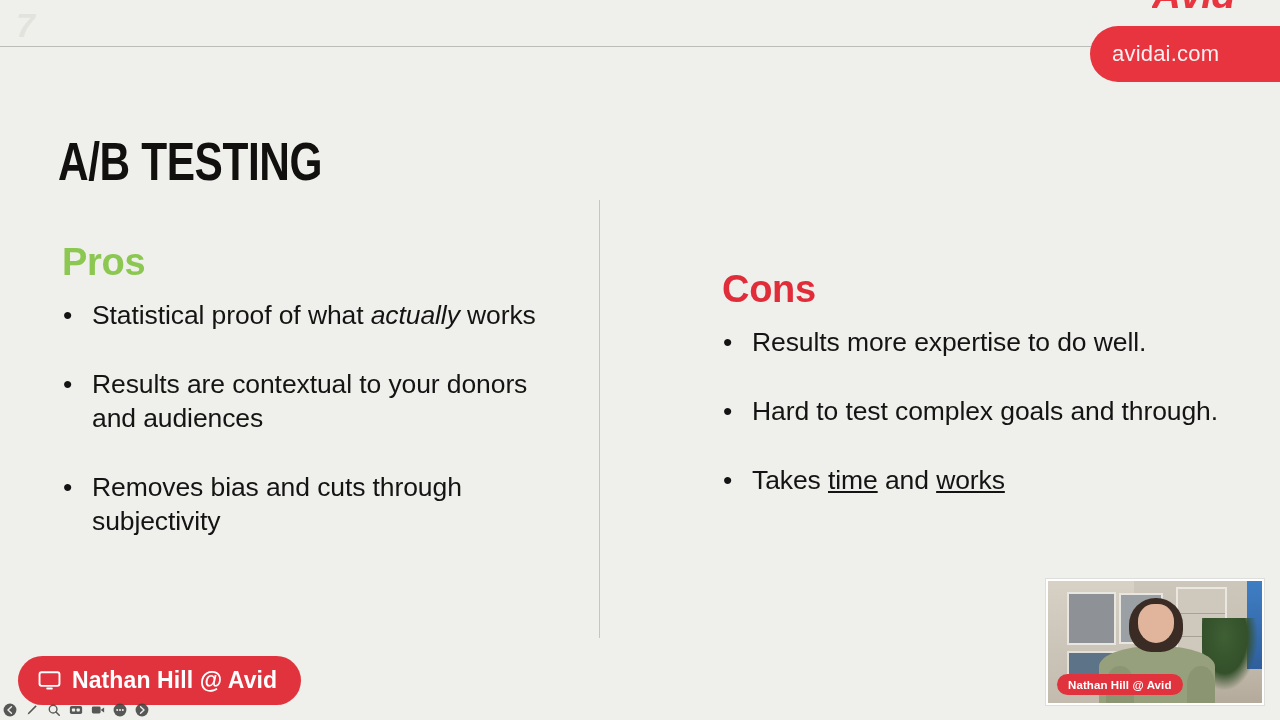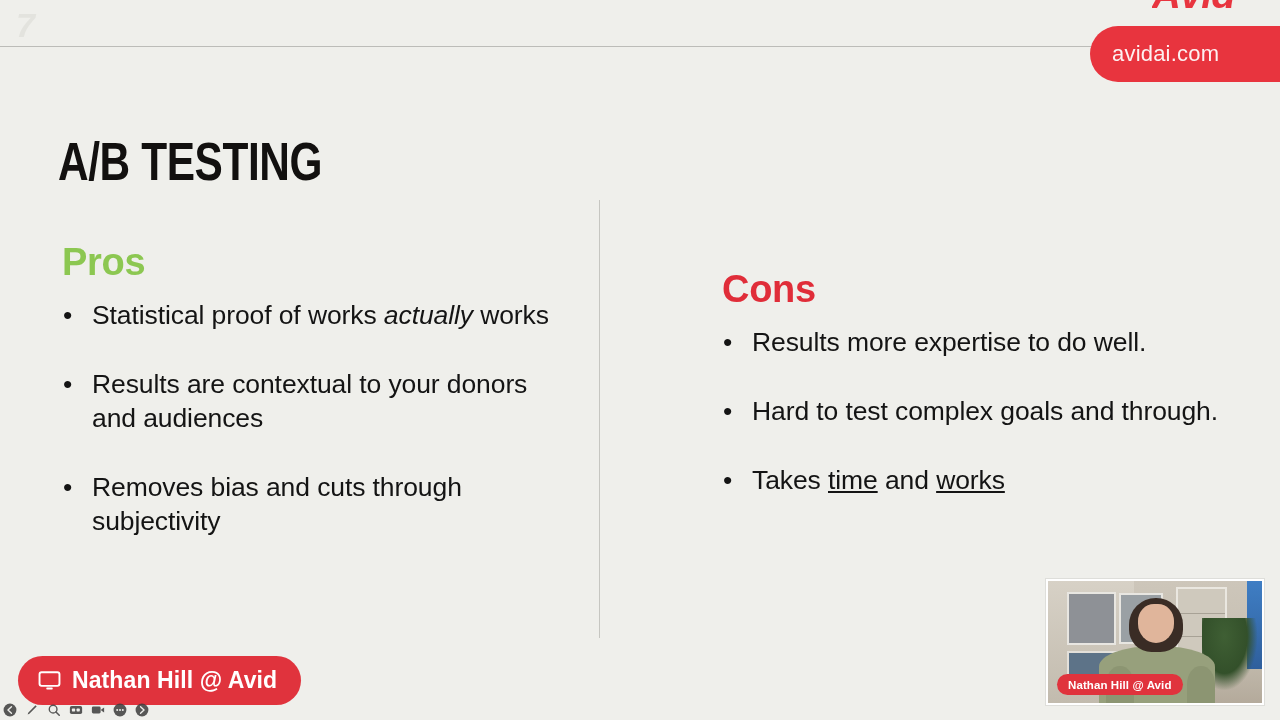--- a/index.html
+++ b/index.html
@@ -298,21 +298,21 @@
     <span class="badge-label">avidai.com</span>
   </div>
 
   <h1 id="slide-title">A/B TESTING</h1>
 
   <div id="divider"></div>
 
   <div class="column" id="col-pros">
     <div class="col-heading" id="pros-heading" style="color: rgb(140, 199, 81);">Pros</div>
     <ul class="bullet-list" id="pros-list">
-        <li class="bullet-item"><span class="dot">•</span><span><span>Statistical proof of works </span><em>actually</em><span> works</span></span></li>
+        <li class="bullet-item"><span class="dot">•</span><span><span>Statistical proof of what </span><em>actually</em><span> works</span></span></li>
         <li class="bullet-item"><span class="dot">•</span><span><span>Results are contextual to your donors and audiences</span></span></li>
         <li class="bullet-item"><span class="dot">•</span><span><span>Removes bias and cuts through subjectivity</span></span></li>
       </ul>
   </div>
 
   <div class="column" id="col-cons">
     <div class="col-heading" id="cons-heading" style="color: rgb(224, 45, 57);">Cons</div>
     <ul class="bullet-list" id="cons-list">
         <li class="bullet-item"><span class="dot">•</span><span><span>Results more expertise to do well.</span></span></li>
         <li class="bullet-item"><span class="dot">•</span><span><span>Hard to test complex goals and through.</span></span></li>

